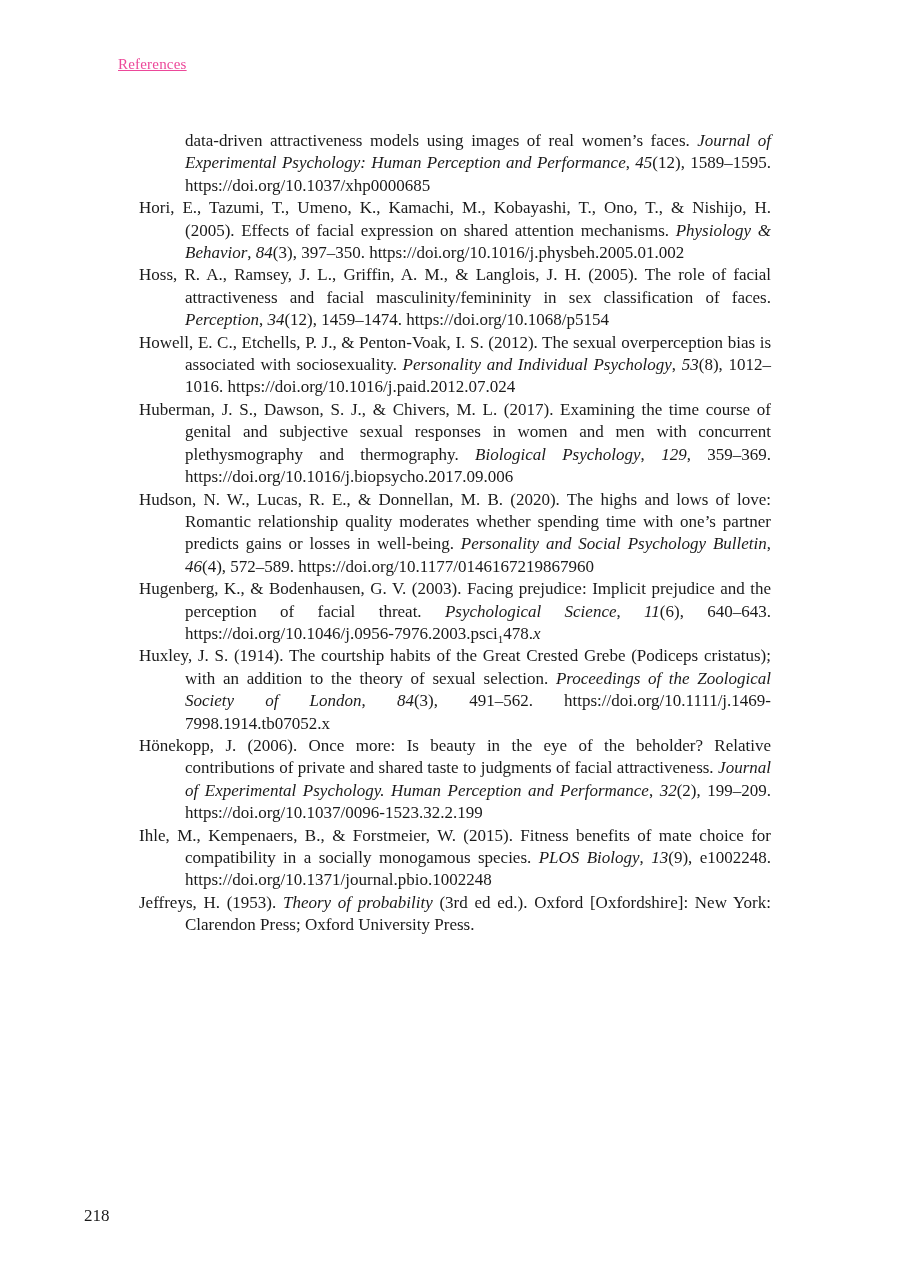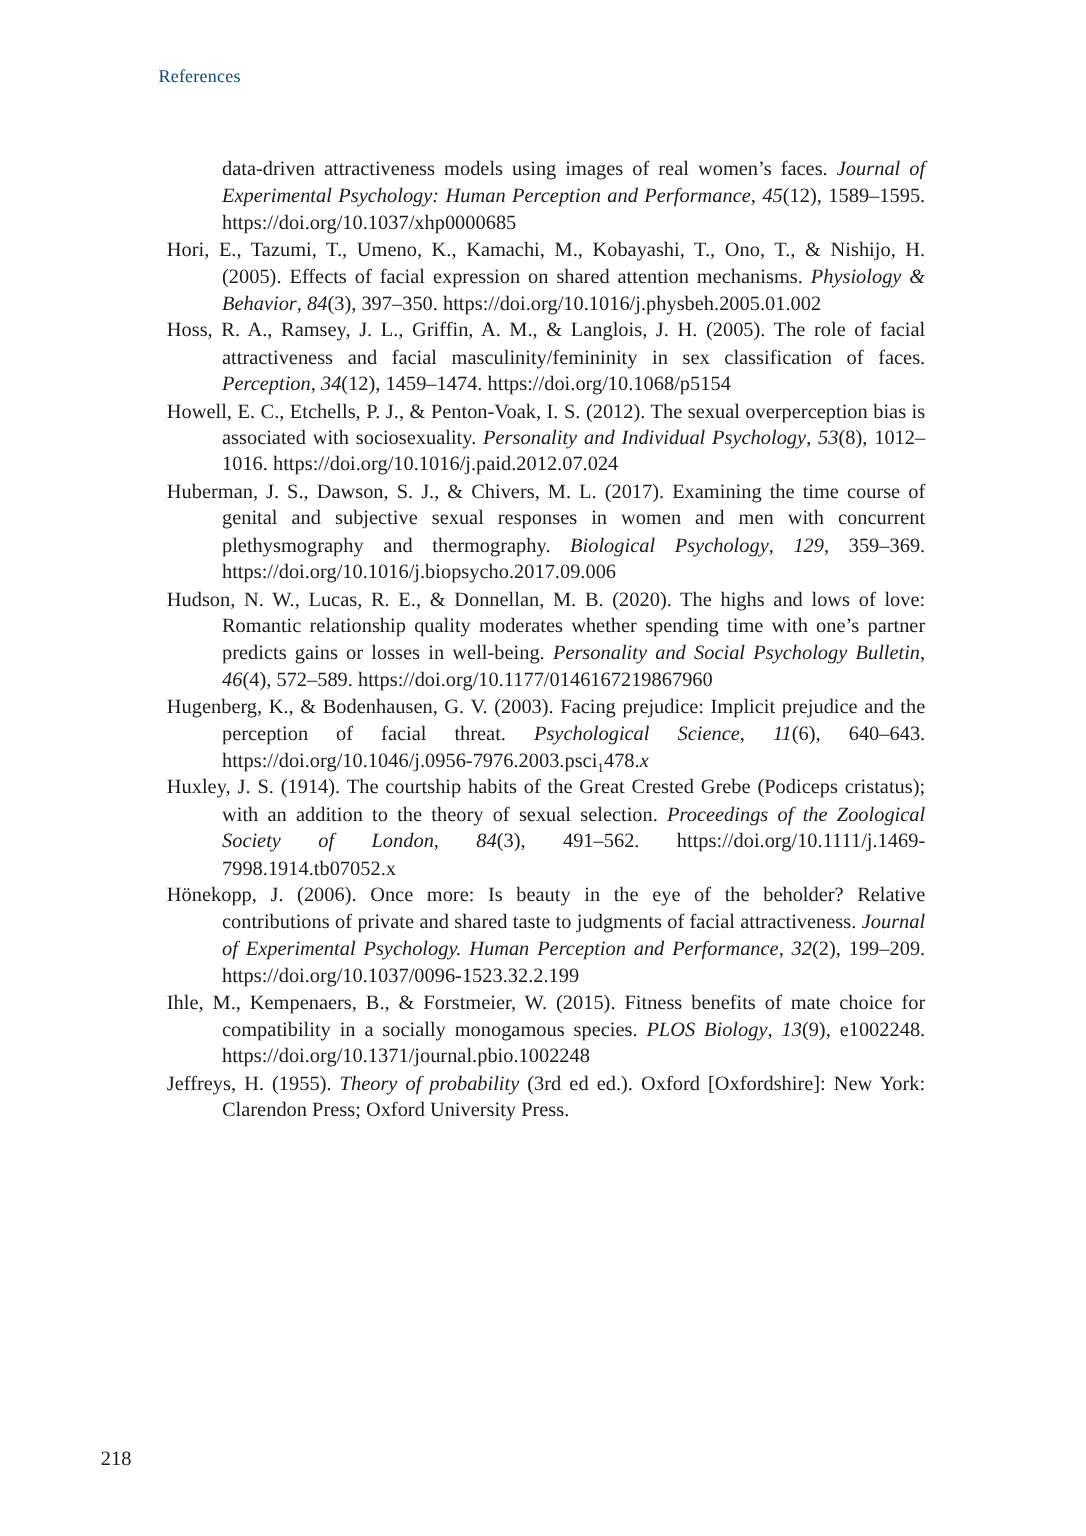--- a/index.html
+++ b/index.html
@@ -11,25 +11,26 @@
     position: relative;
     width: 905px;
     height: 1280px;
     background: #ffffff;
     font-family: "Liberation Serif", "DejaVu Serif", serif;
     color: #1a1a1a;
     overflow: hidden;
   }
   .running-header {
     position: absolute;
-    left: 132px;
+    left: 118px;
     top: 56px;
     font-size: 15px;
-    color: #0c4a6e;
+    color: #ec4899;
     letter-spacing: 0.2px;
+    text-decoration: underline;
   }
   .references {
     position: absolute;
     left: 139px;
     top: 130px;
     width: 632px;
   }
   .ref-entry {
     margin: 0;
     font-size: 17px;
@@ -68,17 +69,17 @@
       <p class="ref-entry continuation"><span>data-driven attractiveness models using images of real women’s faces. </span><span class="italic">Journal of Experimental Psychology: Human Perception and Performance</span><span>, </span><span class="italic">45</span><span>(12), 1589–1595. https://doi.org/10.1037/xhp0000685</span></p>
       <p class="ref-entry"><span>Hori, E., Tazumi, T., Umeno, K., Kamachi, M., Kobayashi, T., Ono, T., &amp; Nishijo, H. (2005). Effects of facial expression on shared attention mechanisms. </span><span class="italic">Physiology &amp; Behavior</span><span>, </span><span class="italic">84</span><span>(3), 397–350. https://doi.org/10.1016/j.physbeh.2005.01.002</span></p>
       <p class="ref-entry"><span>Hoss, R. A., Ramsey, J. L., Griffin, A. M., &amp; Langlois, J. H. (2005). The role of facial attractiveness and facial masculinity/femininity in sex classification of faces. </span><span class="italic">Perception</span><span>, </span><span class="italic">34</span><span>(12), 1459–1474. https://doi.org/10.1068/p5154</span></p>
       <p class="ref-entry"><span>Howell, E. C., Etchells, P. J., &amp; Penton-Voak, I. S. (2012). The sexual overperception bias is associated with sociosexuality. </span><span class="italic">Personality and Individual Psychology</span><span>, </span><span class="italic">53</span><span>(8), 1012–1016. https://doi.org/10.1016/j.paid.2012.07.024</span></p>
       <p class="ref-entry"><span>Huberman, J. S., Dawson, S. J., &amp; Chivers, M. L. (2017). Examining the time course of genital and subjective sexual responses in women and men with concurrent plethysmography and thermography. </span><span class="italic">Biological Psychology</span><span>, </span><span class="italic">129</span><span>, 359–369. https://doi.org/10.1016/j.biopsycho.2017.09.006</span></p>
       <p class="ref-entry"><span>Hudson, N. W., Lucas, R. E., &amp; Donnellan, M. B. (2020). The highs and lows of love: Romantic relationship quality moderates whether spending time with one’s partner predicts gains or losses in well-being. </span><span class="italic">Personality and Social Psychology Bulletin</span><span>, </span><span class="italic">46</span><span>(4), 572–589. https://doi.org/10.1177/0146167219867960</span></p>
       <p class="ref-entry"><span>Hugenberg, K., &amp; Bodenhausen, G. V. (2003). Facing prejudice: Implicit prejudice and the perception of facial threat. </span><span class="italic">Psychological Science</span><span>, </span><span class="italic">11</span><span>(6), 640–643. https://doi.org/10.1046/j.0956-7976.2003.psci</span><sub>1</sub><span>478.</span><span class="italic">x</span></p>
       <p class="ref-entry"><span>Huxley, J. S. (1914). The courtship habits of the Great Crested Grebe (Podiceps cristatus); with an addition to the theory of sexual selection. </span><span class="italic">Proceedings of the Zoological Society of London</span><span>, </span><span class="italic">84</span><span>(3), 491–562. https://doi.org/10.1111/j.1469-7998.1914.tb07052.x</span></p>
       <p class="ref-entry"><span>Hönekopp, J. (2006). Once more: Is beauty in the eye of the beholder? Relative contributions of private and shared taste to judgments of facial attractiveness. </span><span class="italic">Journal of Experimental Psychology. Human Perception and Performance</span><span>, </span><span class="italic">32</span><span>(2), 199–209. https://doi.org/10.1037/0096-1523.32.2.199</span></p>
       <p class="ref-entry"><span>Ihle, M., Kempenaers, B., &amp; Forstmeier, W. (2015). Fitness benefits of mate choice for compatibility in a socially monogamous species. </span><span class="italic">PLOS Biology</span><span>, </span><span class="italic">13</span><span>(9), e1002248. https://doi.org/10.1371/journal.pbio.1002248</span></p>
-      <p class="ref-entry"><span>Jeffreys, H. (1955). </span><span class="italic">Theory of probability</span><span> (3rd ed ed.). Oxford [Oxfordshire]: New York: Clarendon Press; Oxford University Press.</span></p>
+      <p class="ref-entry"><span>Jeffreys, H. (1953). </span><span class="italic">Theory of probability</span><span> (3rd ed ed.). Oxford [Oxfordshire]: New York: Clarendon Press; Oxford University Press.</span></p>
     </div>
 
   <div class="page-number">218</div>
 </div>
 
 </body></html>

